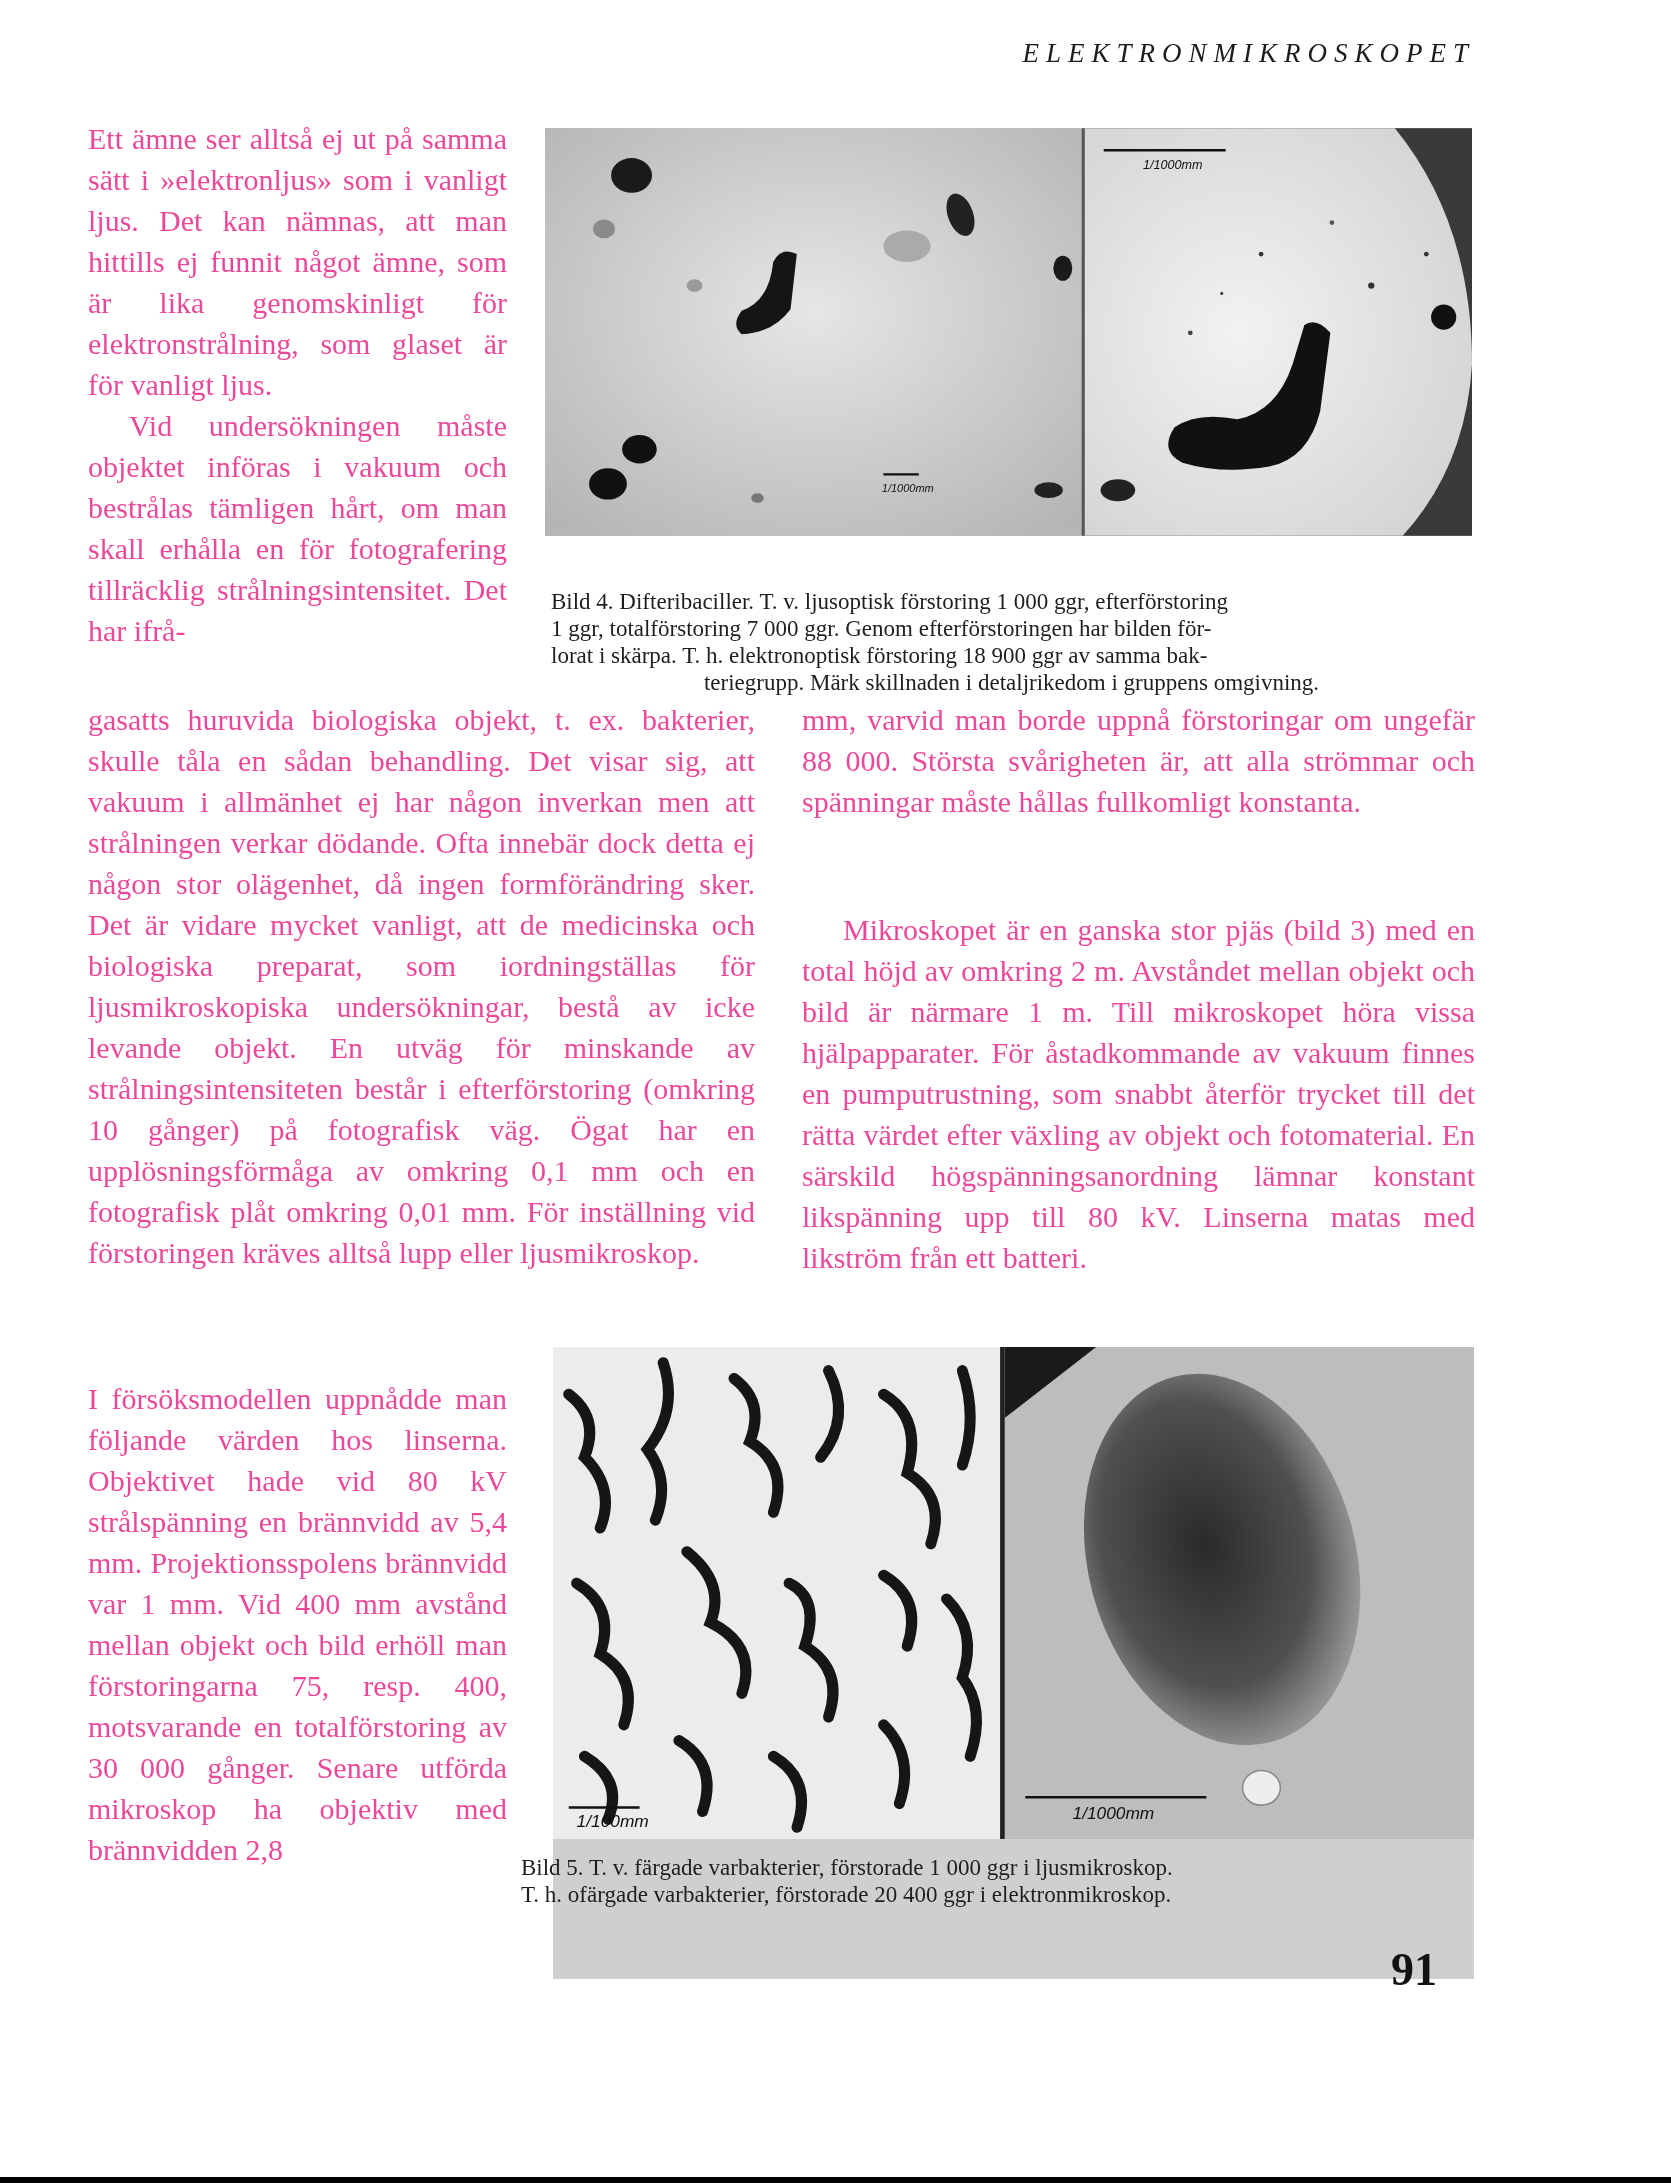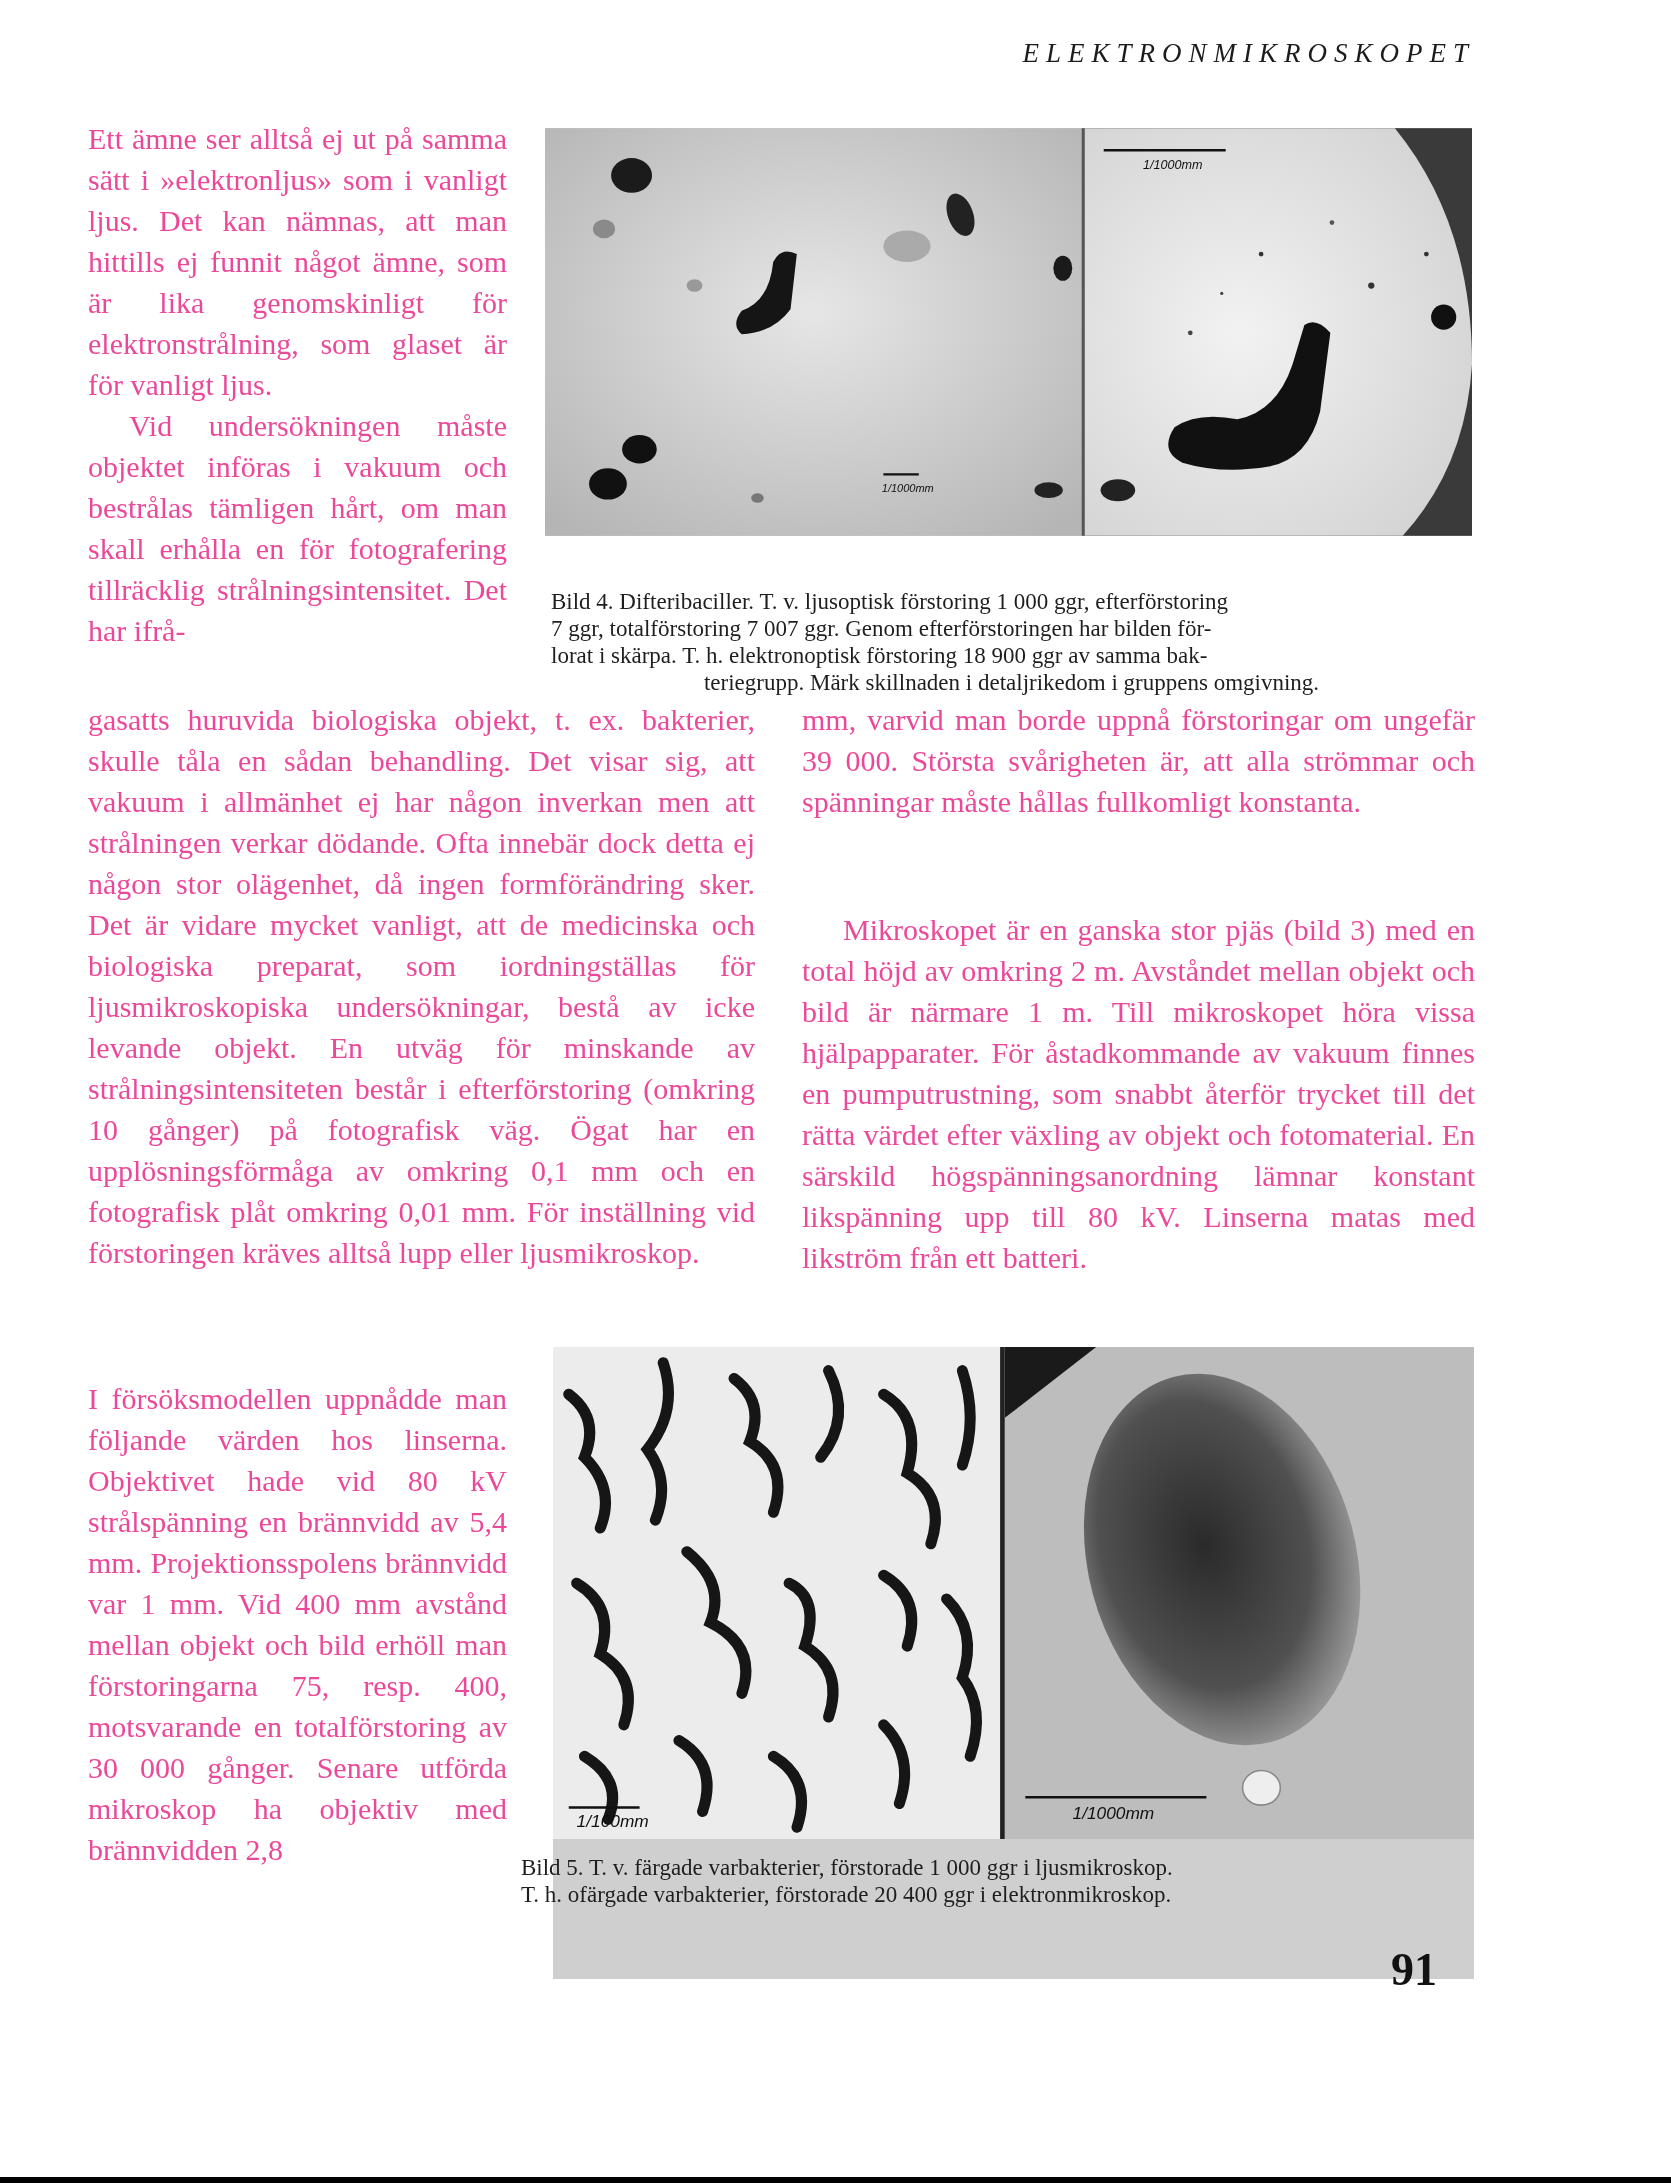--- a/index.html
+++ b/index.html
@@ -54,21 +54,21 @@
 
 <div id="left-full" class="col-text">
   <p class="noindent">gasatts huruvida biologiska objekt, t. ex. bakterier, skulle tåla en sådan behandling. Det visar sig, att vakuum i allmänhet ej har någon inverkan men att strålningen verkar dödande. Ofta innebär dock detta ej någon stor olägenhet, då ingen formförändring sker. Det är vidare mycket vanligt, att de medicinska och biologiska preparat, som iordningställas för ljusmikroskopiska undersökningar, bestå av icke levande objekt. En utväg för minskande av strålningsintensiteten består i efterförstoring (omkring 10 gånger) på fotografisk väg. Ögat har en upplösningsförmåga av omkring 0,1 mm och en fotografisk plåt omkring 0,01 mm. För inställning vid förstoringen kräves alltså lupp eller ljusmikroskop.</p>
 </div>
 
 <div id="left-bottom" class="col-text">
   <p class="noindent">I försöksmodellen uppnådde man följande värden hos linserna. Objektivet hade vid 80 kV strålspänning en brännvidd av 5,4 mm. Projektionsspolens brännvidd var 1 mm. Vid 400 mm avstånd mellan objekt och bild erhöll man förstoringarna 75, resp. 400, motsvarande en totalförstoring av 30 000 gånger. Senare utförda mikroskop ha objektiv med brännvidden 2,8</p>
 </div>
 
 <div id="right-mid" class="col-text">
-  <p class="noindent">mm, varvid man borde uppnå förstoringar om ungefär 39 000. Största svårigheten är, att alla strömmar och spänningar måste hållas fullkomligt konstanta.</p>
+  <p class="noindent">mm, varvid man borde uppnå förstoringar om ungefär 88 000. Största svårigheten är, att alla strömmar och spänningar måste hållas fullkomligt konstanta.</p>
 </div>
 
 <div id="right-mid2" class="col-text">
   <p>Mikroskopet är en ganska stor pjäs (bild 3) med en total höjd av omkring 2 m. Avståndet mellan objekt och bild är närmare 1 m. Till mikroskopet höra vissa hjälpapparater. För åstadkommande av vakuum finnes en pumputrustning, som snabbt återför trycket till det rätta värdet efter växling av objekt och fotomaterial. En särskild högspänningsanordning lämnar konstant likspänning upp till 80 kV. Linserna matas med likström från ett batteri.</p>
 </div>
 
 <div id="fig4" class="photo">
   <svg width="927" height="408" viewBox="0 0 1178 518">
     <defs>
       <radialGradient id="g4a" cx="50%" cy="45%" r="70%">
@@ -108,21 +108,21 @@
       <circle cx="1050" cy="200" r="4" fill="#333"></circle>
     <circle cx="820" cy="260" r="3" fill="#444"></circle>
       <circle cx="1120" cy="160" r="3" fill="#333"></circle>
     <circle cx="1000" cy="120" r="3" fill="#555"></circle>
       <circle cx="860" cy="210" r="2" fill="#444"></circle>
   </svg>
 </div>
 
 <div id="cap4" class="caption">
   <div>Bild 4. Difteribaciller. T. v. ljusoptisk förstoring 1 000 ggr, efterförstoring</div>
-  <div>7 ggr, totalförstoring 7 007 ggr. Genom efterförstoringen har bilden för-</div>
+  <div>1 ggr, totalförstoring 7 000 ggr. Genom efterförstoringen har bilden för-</div>
   <div>lorat i skärpa. T. h. elektronoptisk förstoring 18 900 ggr av samma bak-</div>
   <div class="last">teriegrupp. Märk skillnaden i detaljrikedom i gruppens omgivning.</div>
 </div>
 
 <div id="fig5" class="photo">
   <svg width="921" height="492" viewBox="0 0 1170 625">
     <defs>
       <radialGradient id="g5b" cx="45%" cy="45%" r="70%">
         <stop offset="0%" stop-color="#2a2a2a"></stop>
         <stop offset="55%" stop-color="#505050"></stop>

